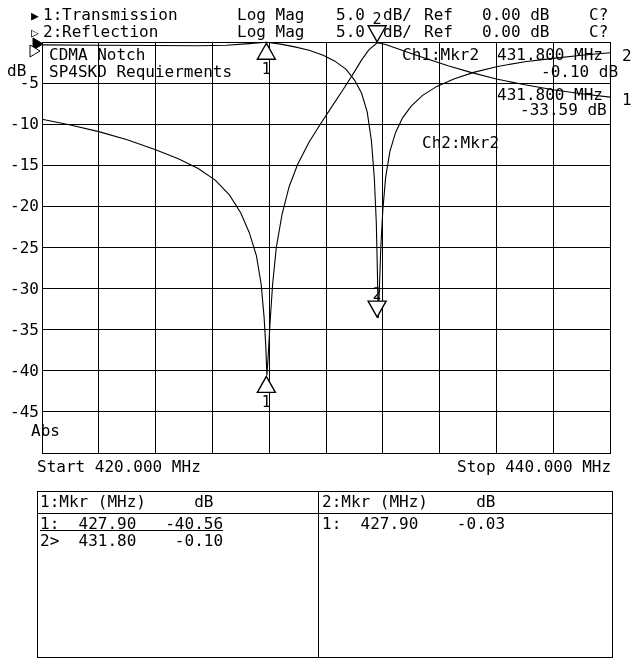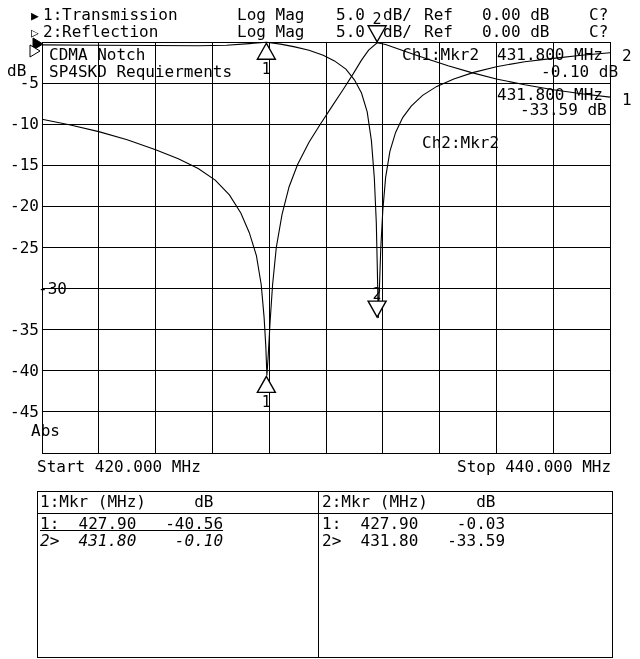--- a/index.html
+++ b/index.html
@@ -77,21 +77,21 @@
   <span class="t" style="left:482px;top:23px;">0.00 dB</span>
   <span class="t" style="left:589px;top:23px;">C?</span>
 
   <span class="t" style="left:7px;top:62px;">dB</span>
   <div id="yticks">
       <div class="ytick" style="top: 74.1px;">-5</div>
       <div class="ytick" style="top: 115.2px;">-10</div>
       <div class="ytick" style="top: 156.3px;">-15</div>
       <div class="ytick" style="top: 197.4px; text-align: right;">-20</div>
       <div class="ytick" style="top: 238.5px;">-25</div>
-      <div class="ytick" style="top: 279.6px; margin-left: 28px;">-30</div>
+      <div class="ytick" style="top: 279.6px;">-30</div>
       <div class="ytick" style="top: 320.7px;">-35</div>
       <div class="ytick" style="top: 361.8px;">-40</div>
       <div class="ytick" style="top: 402.9px;">-45</div>
     </div>
   <span class="t" style="left:2px;top:422px;margin-left:29px;">Abs</span>
 
   <span class="t" style="left:49px;top:46px;">CDMA Notch</span>
   <span class="t" style="left:49px;top:63px;text-align:center;">SP4SKD Requierments</span>
 
   <span class="t" style="left:402px;top:46px;">Ch1:Mkr2</span>
@@ -102,18 +102,17 @@
   <span class="t" style="left:520px;top:101px;">-33.59 dB</span>
 
   <span class="t" style="left:37px;top:458px;">Start 420.000 MHz</span>
   <span class="t" style="left:457px;top:458px;">Stop 440.000 MHz</span>
 
   <div class="tablebox" style="left:37px;top:491px;width:574px;height:165px;"></div>
   <div class="vline" style="left:318px;top:491px;height:166px;"></div>
   <div class="hline" style="left:37px;top:513px;width:575px;"></div>
   <span class="t" style="left:40px;top:493px;">1:Mkr (MHz)     dB</span>
   <span class="t" style="left:40px;top:515px;text-decoration:underline;">1:  427.90   -40.56</span>
-  <span class="t" style="left:40px;top:532px;font-style:italic;">2&gt;  431.80    -0.10</span>
+  <span class="t" style="left:40px;top:532px;">2&gt;  431.80    -0.10</span>
   <span class="t" style="left:322px;top:493px;text-align:right;">2:Mkr (MHz)     dB</span>
   <span class="t" style="left:322px;top:515px;">1:  427.90    -0.03</span>
-  <span class="t" style="left:322px;top:532px;">2&gt;  431.80   -33.59</span>
 
 </div>
 
 </body></html>

